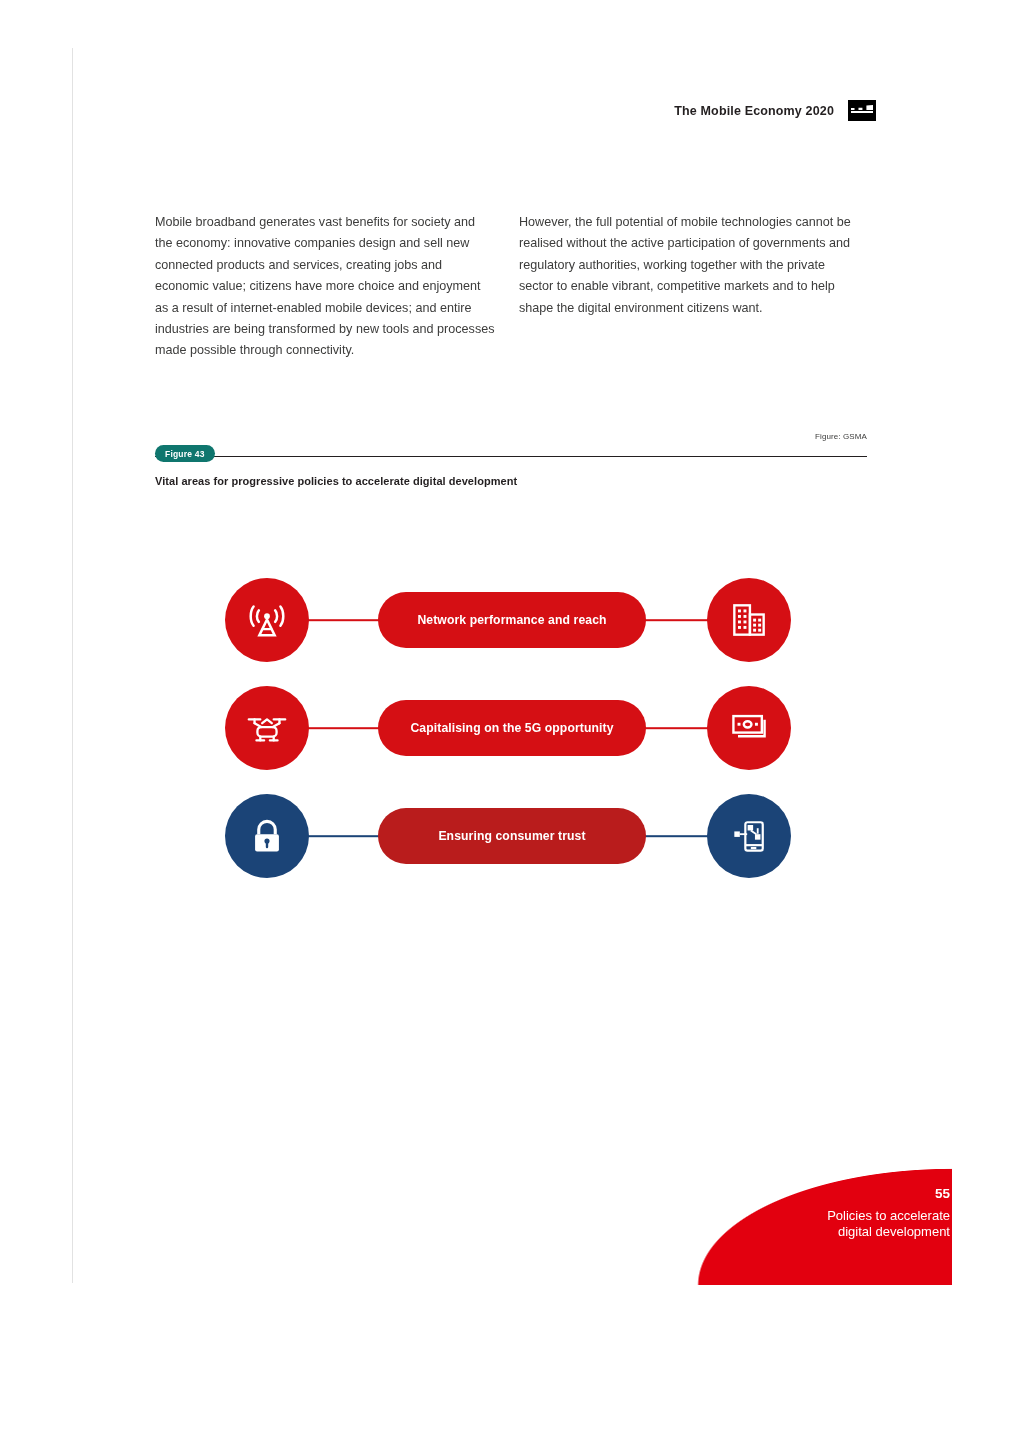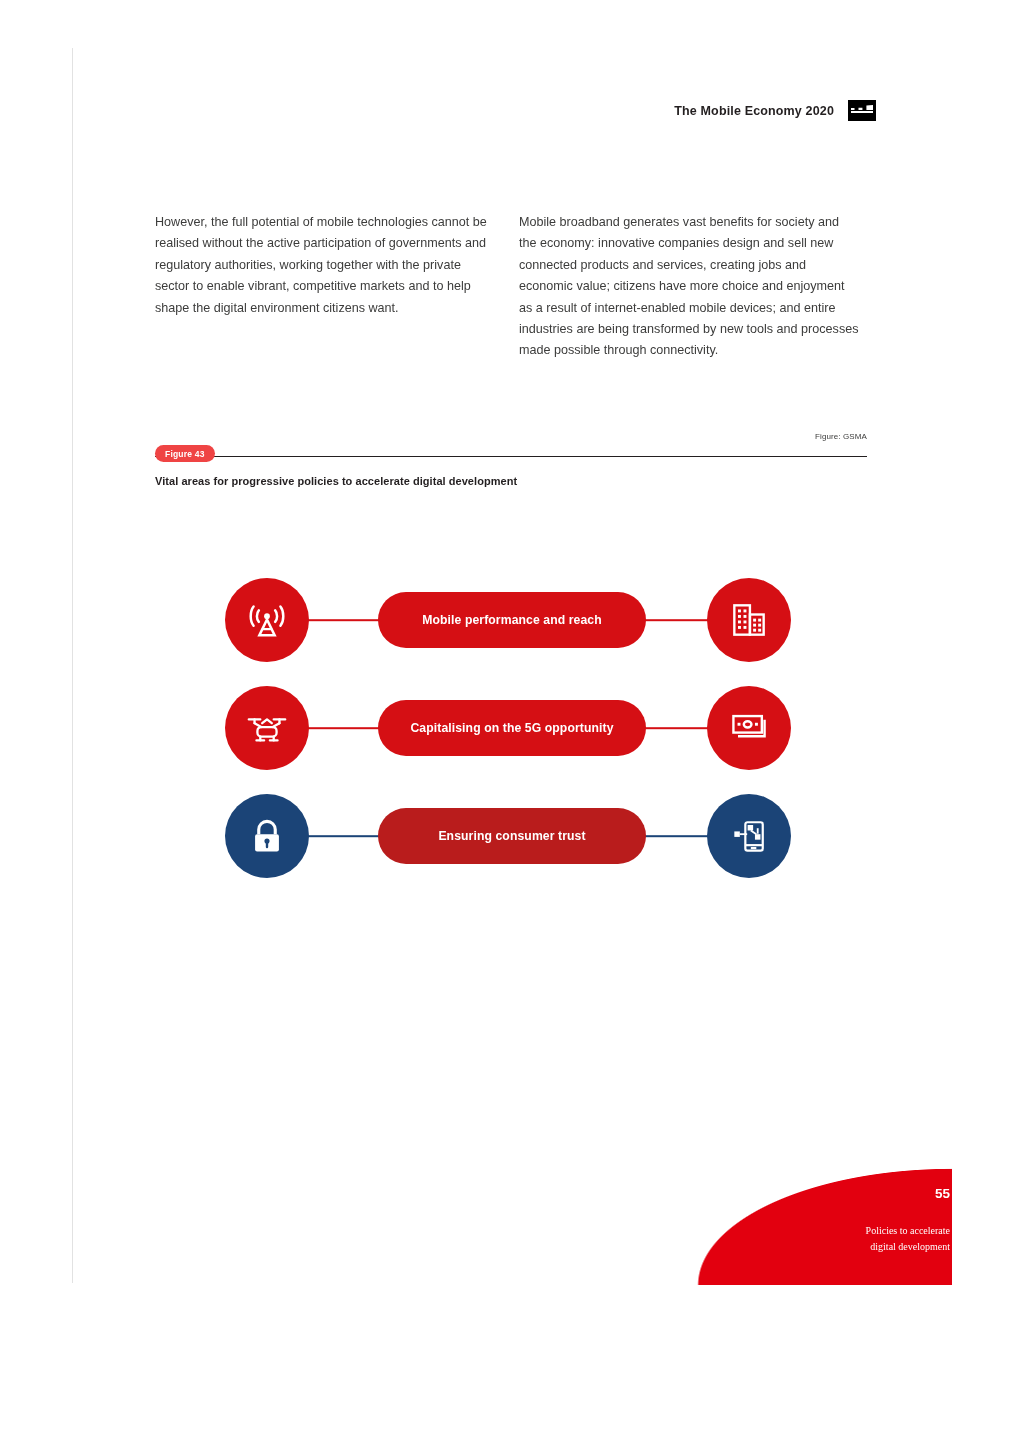--- a/index.html
+++ b/index.html
@@ -122,21 +122,21 @@
     width: 712px;
     height: 1px;
     background: #231f20;
   }
   .fig-badge {
     position: absolute;
     left: 0;
     top: 1px;
     height: 17px;
     padding: 0 10px;
-    background: #ef4444;
+    background: #0f766e;
     border-radius: 9px;
     color: #ffffff;
     font-size: 8.5px;
     font-weight: bold;
     letter-spacing: 0.2px;
     display: flex;
     align-items: center;
   }
   .fig-title {
     position: absolute;
@@ -227,44 +227,43 @@
     z-index: 3;
   }
   .footer-page-no {
     color: #ffffff;
     font-size: 13.5px;
     font-weight: bold;
     line-height: 18px;
   }
   .footer-caption {
     color: #ffffff;
-    font-size: 10px;
+    font-size: 13px;
     line-height: 16px;
-    margin-top: 20px;
-    font-family: Liberation Serif, serif;
+    margin-top: 5px;
   }
 </style>
 </head>
 <body>
 
 <div class="page-rule-left"></div>
 
 <div class="header">
   <div class="header-inner">
     <div class="header-title">The Mobile Economy 2020</div>
     <div class="gsma-mark"></div>
   </div>
 </div>
 
 <div class="copy-wrap">
   <div class="copy-col">
+    <p>Mobile broadband generates vast benefits for society and the economy: innovative companies design and sell new connected products and services, creating jobs and economic value; citizens have more choice and enjoyment as a result of internet-enabled mobile devices; and entire industries are being transformed by new tools and processes made possible through connectivity.</p>
+  </div>
+  <div class="copy-col">
     <p>However, the full potential of mobile technologies cannot be realised without the active participation of governments and regulatory authorities, working together with the private sector to enable vibrant, competitive markets and to help shape the digital environment citizens want.</p>
-  </div>
-  <div class="copy-col">
-    <p>Mobile broadband generates vast benefits for society and the economy: innovative companies design and sell new connected products and services, creating jobs and economic value; citizens have more choice and enjoyment as a result of internet-enabled mobile devices; and entire industries are being transformed by new tools and processes made possible through connectivity.</p>
   </div>
 </div>
 
 <div class="figure-head">
   <div class="source-label">Figure: GSMA</div>
   <div class="fig-rule"></div>
   <div class="fig-badge">Figure 43</div>
 </div>
 <div class="fig-title">Vital areas for progressive policies to accelerate digital development</div>
 
@@ -280,21 +279,21 @@
           <path d="M15.5 14 C12.8 17 12.8 23 15.5 26"></path>
           <path d="M38 10 C42 15 42 25 38 30"></path>
           <path d="M32.5 14 C35.2 17 35.2 23 32.5 26"></path>
           <circle cx="24" cy="20" r="3" fill="#fff" stroke="none"></circle>
           <path d="M24 23.5 L16 40 L32 40 Z" fill="none"></path>
           <path d="M19.5 33.5 L28.5 33.5" stroke-width="2.2"></path>
         </svg>
       </span>
     </div>
     <div class="pill" style="background:#D50F14">
-      <span class="pill-label">Mobile performance and reach</span>
+      <span class="pill-label">Network performance and reach</span>
     </div>
     <div class="spacer"></div>
     <div class="node-circle" style="background:#D50F14">
       <span>
         <svg width="44" height="44" viewBox="0 0 48 48">
           <g fill="none" stroke="#fff" stroke-width="2.6">
             <rect x="8" y="8" width="17" height="32"></rect>
             <rect x="25" y="18" width="15" height="22"></rect>
           </g>
           <g fill="#fff">

